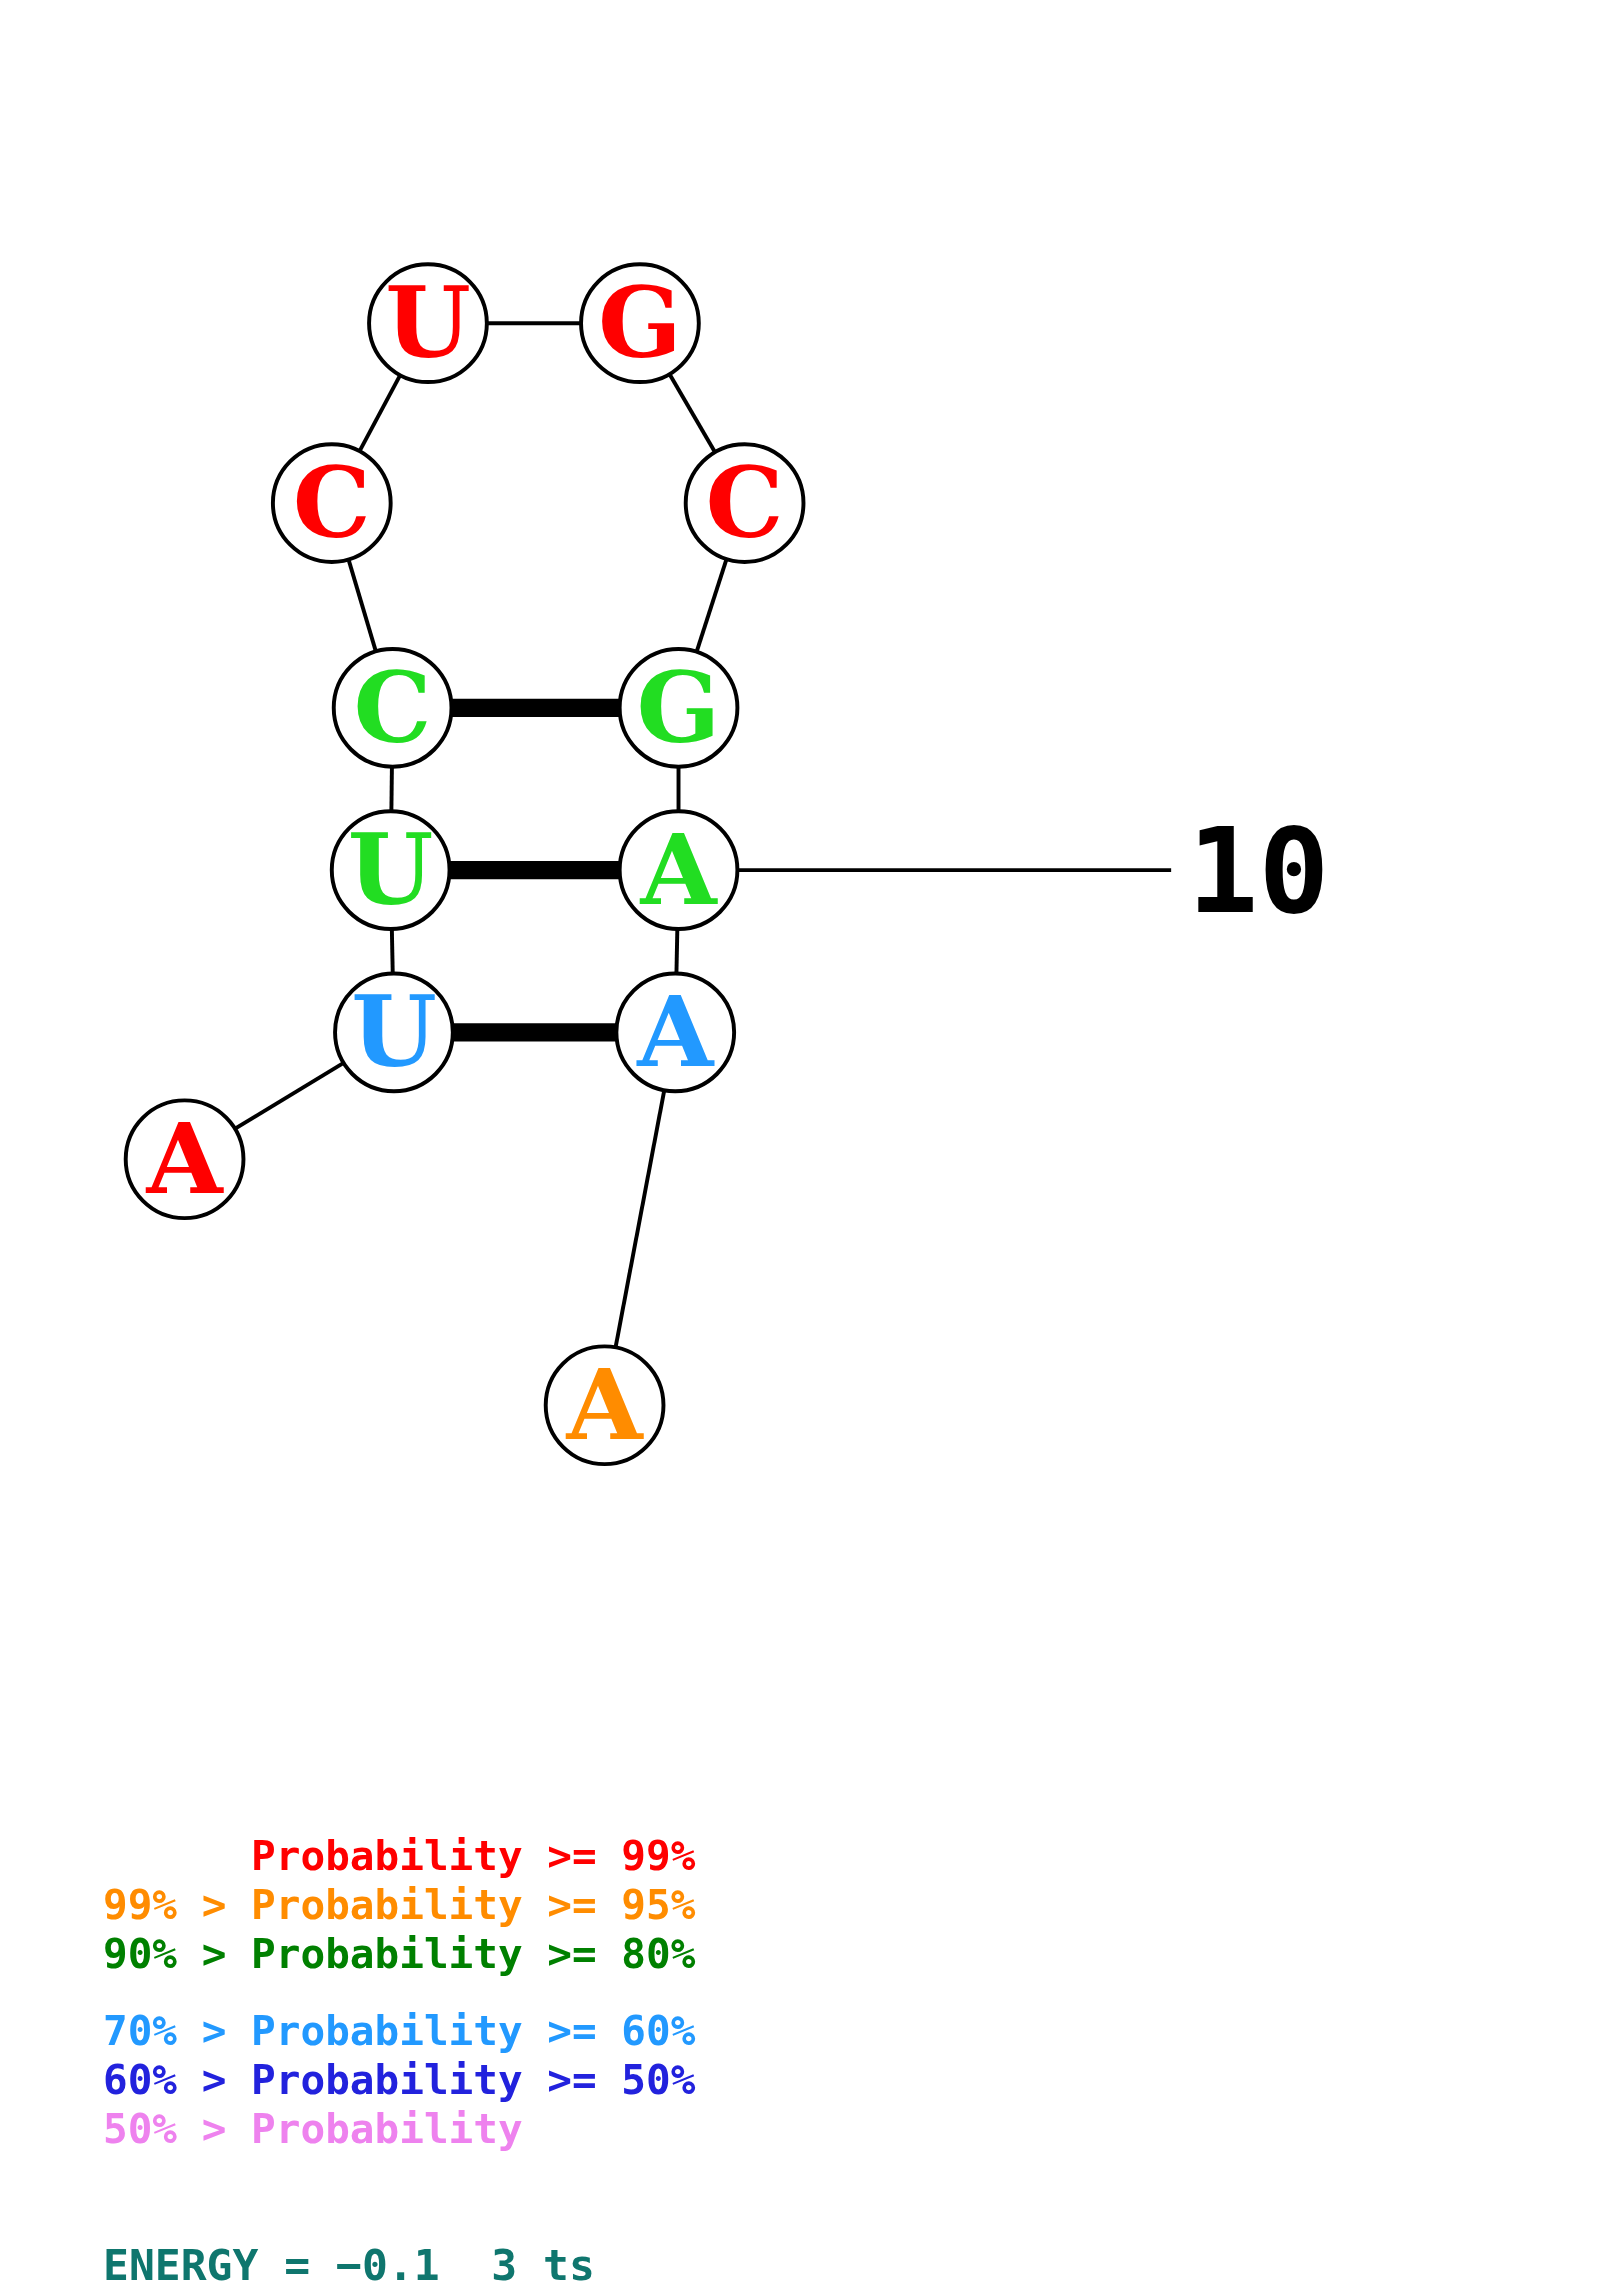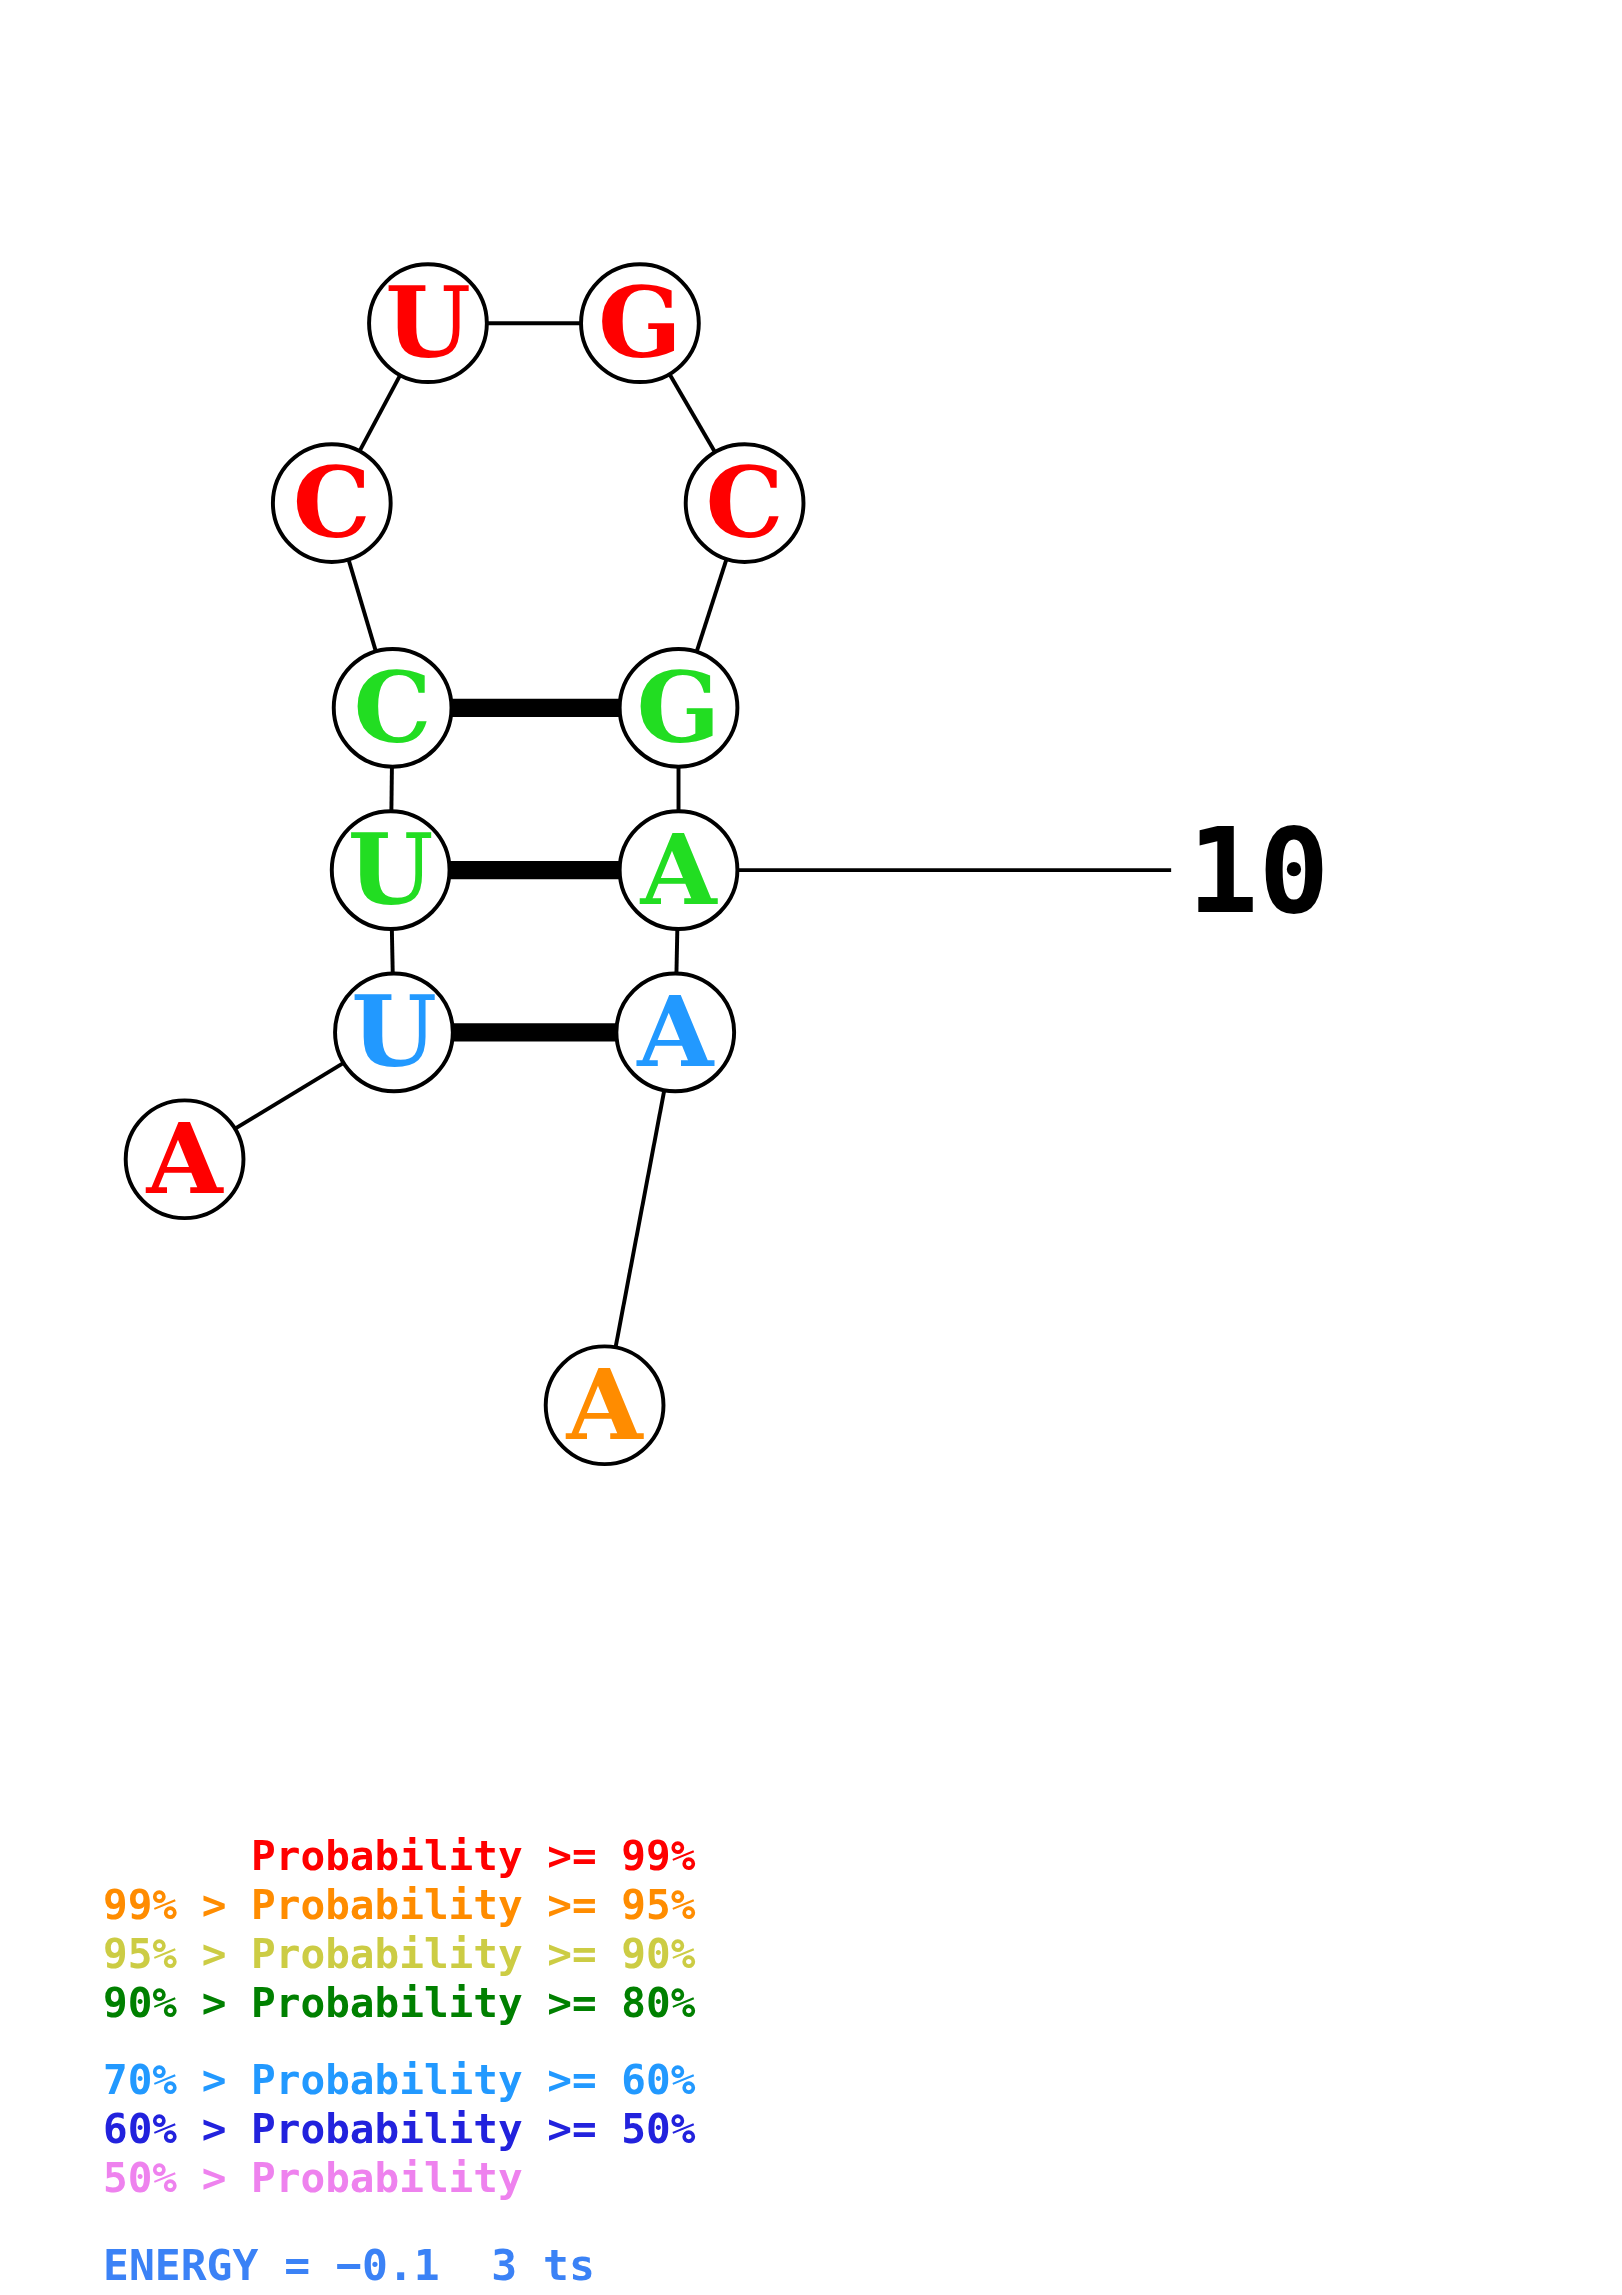--- a/index.html
+++ b/index.html
@@ -43,21 +43,21 @@
     white-space: pre;
   }
   .energy {
     position: absolute;
     left: 103px;
     top: 2241px;
     font-family: "DejaVu Sans Mono", monospace;
     font-weight: bold;
     font-size: 43px;
     line-height: 49px;
-    color: #3b82f6;
+    color: #0f766e;
     white-space: pre;
   }
 </style>
 </head>
 <body>
 
 <div class="page">
 
   <svg id="structure-svg" width="1622" height="2295" viewBox="0 0 2479 3508">
       <line x1="282" y1="1772" x2="602" y2="1578" stroke="#000000" stroke-width="6"></line>
@@ -98,21 +98,20 @@
       <circle cx="1032" cy="1578" r="90" fill="#ffffff" stroke="#000000" stroke-width="6"></circle>
       <text x="1032" y="1630" text-anchor="middle" class="nt-letter" fill="#2299ff">A</text>
       <circle cx="924" cy="2148" r="90" fill="#ffffff" stroke="#000000" stroke-width="6"></circle>
       <text x="924" y="2200" text-anchor="middle" class="nt-letter" fill="#ff8c00">A</text>
       <text x="1815" y="1394" text-anchor="start" class="pos-label">10</text>
     </svg>
 
   <div class="legend">
       <div class="legend-row" style="color: rgb(255, 0, 0);">      Probability &gt;= 99%</div>
       <div class="legend-row" style="color: rgb(255, 140, 0);">99% &gt; Probability &gt;= 95%</div>
-      <div class="legend-row" style="color: rgb(204, 204, 68);">95% &gt; Probability &gt;= 90%</div>
       <div class="legend-row" style="color: rgb(0, 128, 0);">90% &gt; Probability &gt;= 80%</div>
       <div class="legend-row" style="color: rgb(34, 153, 255); margin-top: 28px;">70% &gt; Probability &gt;= 60%</div>
       <div class="legend-row" style="color: rgb(34, 34, 221);">60% &gt; Probability &gt;= 50%</div>
       <div class="legend-row" style="color: rgb(238, 130, 238);">50% &gt; Probability</div>
     </div>
 
   <div class="energy">ENERGY = −0.1  3 ts</div>
 
 </div>
 

